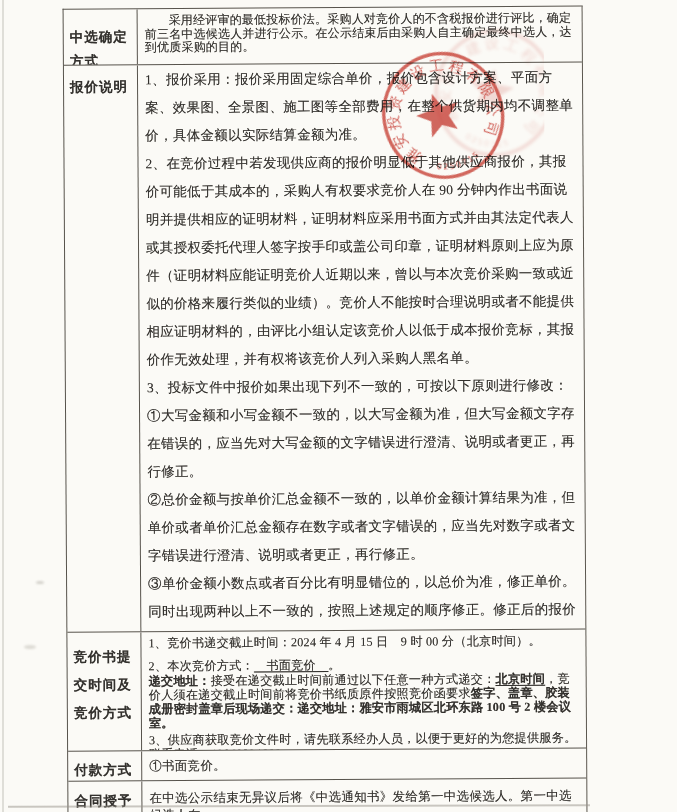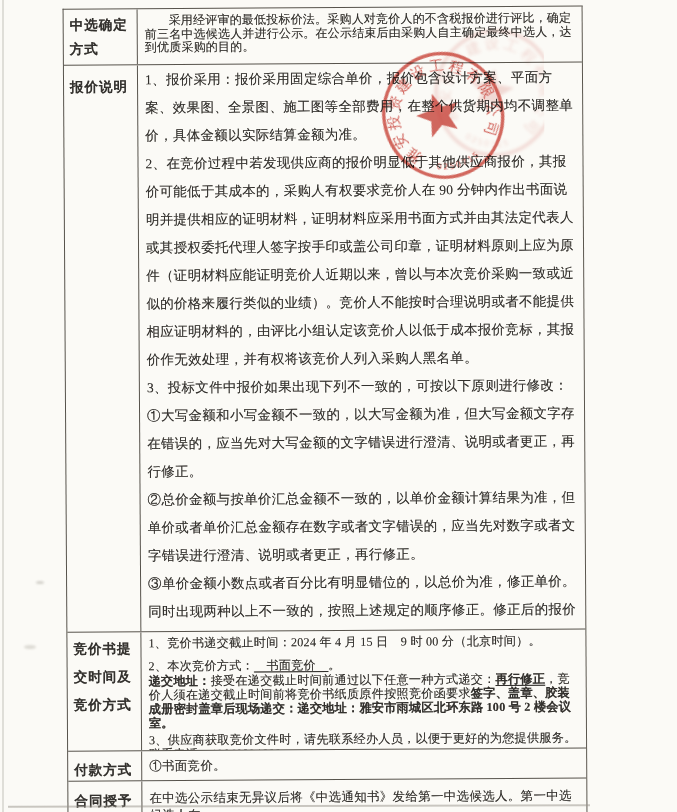--- a/index.html
+++ b/index.html
@@ -24,30 +24,30 @@
     width:74px;flex:0 0 74px;border-right:1px solid #57534c;
     font-weight:bold;font-size:13.5px;line-height:26px;letter-spacing:1px;
     padding:6px 0 0 6px;box-sizing:border-box;
   }
   .cell-content{flex:1;box-sizing:border-box;padding:4px 8px 0 7px;}
   .cell-content p{margin:0;}
   .b{font-weight:bold;}
   .u{text-decoration:underline;text-underline-offset:2px;}
 
   .r1{height:55px;}
-  .r1 .cell-label{line-height:24px;padding-top:4px;}
+  .r1 .cell-label{line-height:24px;padding-top:16px;}
   .r1 .cell-content{font-size:12px;line-height:13.6px;letter-spacing:.2px;padding-top:5px;}
   .r1 .cell-content p{text-indent:2em;}
 
   .r2{height:566px;}
   .r2 .cell-label{padding-top:9px;}
   .r2 .cell-content{font-size:13.5px;line-height:28px;letter-spacing:.3px;padding-top:1px;}
 
   .r3{height:118px;}
-  .r3 .cell-label{line-height:28px;padding-top:3px;}
+  .r3 .cell-label{line-height:28px;padding-top:11px;}
   .r3 .cell-content{font-size:12.2px;line-height:14px;letter-spacing:.2px;padding-top:4px;}
   .r3 .cell-content p:nth-child(1){margin-bottom:9px;}
   .r3 .cell-content p:nth-child(3){margin-top:1px;}
   .r3 .cell-content p:nth-child(4){margin-top:3px;}
 
   .r4{height:29px;}
   .r4 .cell-label{}
   .r4 .cell-content{font-size:12.5px;padding-top:7px;letter-spacing:.3px;}
 
   .r5{height:45px;border-bottom:none;}
@@ -91,21 +91,21 @@
             <p><span>③单价金额小数点或者百分比有明显错位的，以总价为准，修正单价。</span></p>
             <p><span>同时出现两种以上不一致的，按照上述规定的顺序修正。修正后的报价经供应商确认后产生约束力，供应商不确认的，其投标文件作无效处理。供应商确认采取书面且加盖单位公章或者供应商授权代表签字的方式。</span></p>
           </div>
       </div>
 
       <div class="row r3">
         <div class="cell-label">竞价书提交时间及竞价方式</div>
         <div class="cell-content">
             <p><span>1、竞价书递交截止时间：2024 年 4 月 15 日　9 时 00 分（北京时间）。</span></p>
             <p><span>2、本次竞价方式：</span><span class="u">　书面竞价　</span><span>。</span></p>
-            <p><span class="b">递交地址：</span><span>接受在递交截止时间前通过以下任意一种方式递交：</span><span class="b u">再行修正</span><span>，竞价人须在递交截止时间前将竞价书纸质原件按照竞价函要求</span><span class="b">签字、盖章、胶装成册密封盖章后现场递交：递交地址：雅安市雨城区北环东路 100 号 2 楼会议室。</span></p>
+            <p><span class="b">递交地址：</span><span>接受在递交截止时间前通过以下任意一种方式递交：</span><span class="b u">北京时间</span><span>，竞价人须在递交截止时间前将竞价书纸质原件按照竞价函要求</span><span class="b">签字、盖章、胶装成册密封盖章后现场递交：递交地址：雅安市雨城区北环东路 100 号 2 楼会议室。</span></p>
             <p><span>3、供应商获取竞价文件时，请先联系经办人员，以便于更好的为您提供服务。联系电话：13060094666。</span></p>
           </div>
       </div>
 
       <div class="row r4">
         <div class="cell-label">付款方式</div>
         <div class="cell-content">
             <p><span>①书面竞价。</span></p>
           </div>
       </div>

